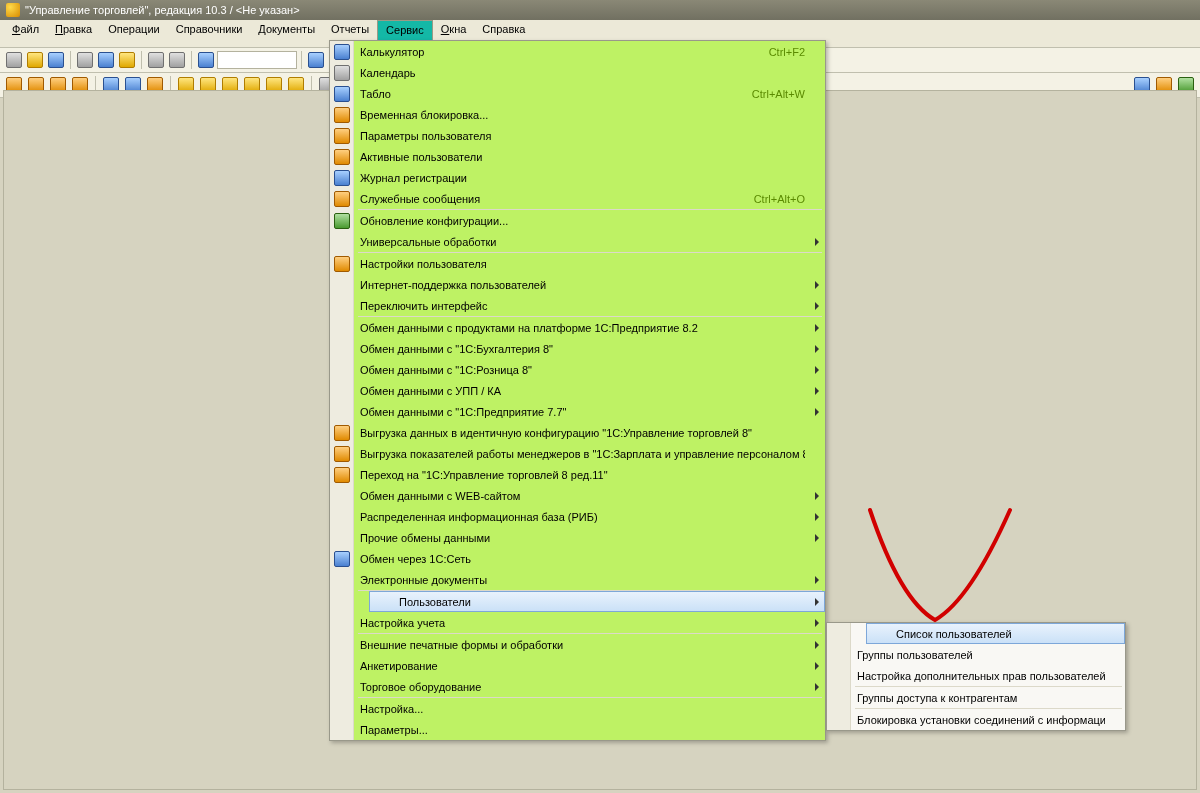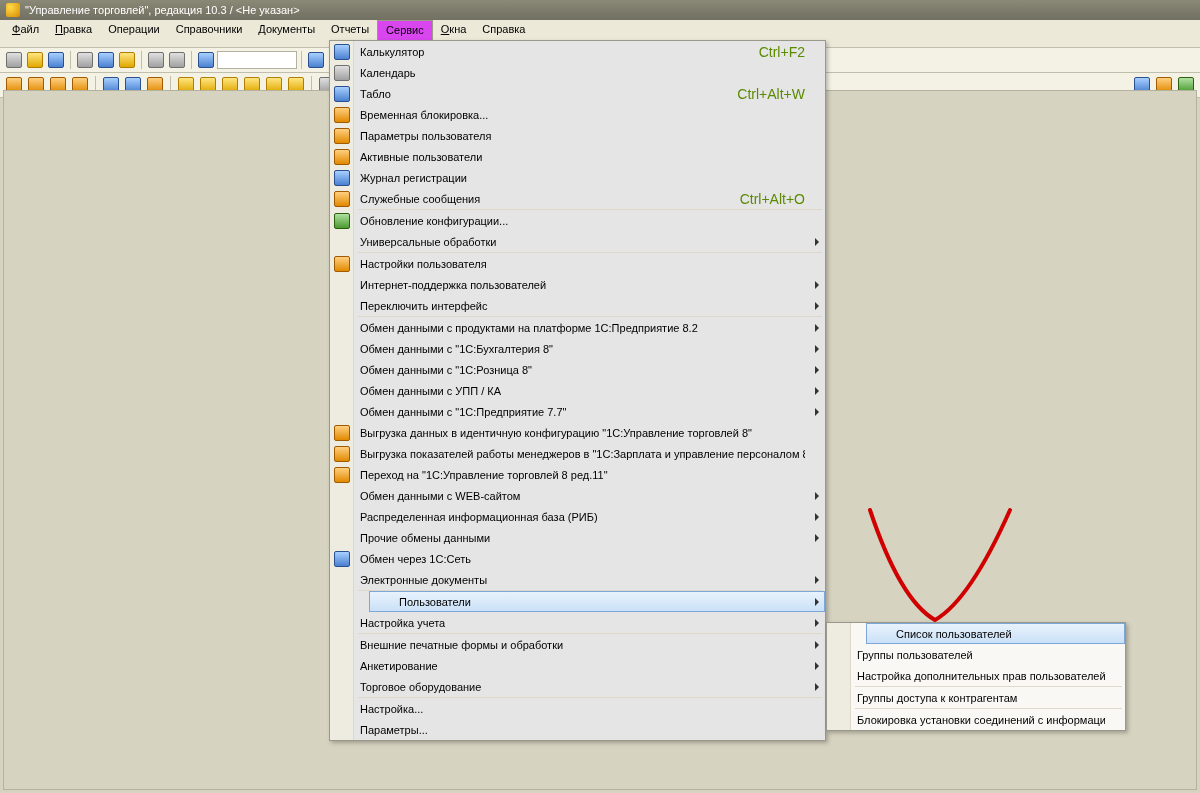--- a/index.html
+++ b/index.html
@@ -34,21 +34,21 @@
     display: flex;
     align-items: stretch;
     padding: 0 4px;
     font-size: 11px;
   }
   .menubar .mitem {
     padding: 3px 8px 2px 8px;
     cursor: default;
   }
   .menubar .mitem.active {
-    background: #d946ef;
+    background: #14b8a6;
     border: 1px solid #9b9a86;
     border-bottom: 1px solid #fff;
   }
   .underline { text-decoration: underline; }
   .toolbar {
     height: 25px;
     background: #f4f2e5;
     border-bottom: 1px solid #c0bfae;
     display: flex;
     align-items: center;
@@ -79,21 +79,21 @@
     left: 3px; right: 3px; top: 90px; bottom: 3px;
     background: #d6d3c0;
     border: 1px solid #b4b29e;
   }
   
   .dropdown {
     position: absolute;
     left: 329px;
     top: 40px;
     width: 497px;
-    background: #e5e5e5;
+    background: #bef264;
     border: 1px solid #99988a;
     box-shadow: 2px 2px 4px rgba(0,0,0,0.25);
     z-index: 10;
   }
   .dropdown .iconcol {
     position: absolute;
     left: 0; top: 0; bottom: 0;
     width: 24px;
     background: #eeece0;
     border-right: 1px solid #dcd9c9;
@@ -102,21 +102,21 @@
     position: relative;
     height: 21px;
     display: flex;
     align-items: center;
     padding-left: 30px;
     padding-right: 20px;
     font-size: 11px;
     cursor: default;
   }
   .mrow .mlabel { flex: 1; white-space: nowrap; overflow: hidden; }
-  .mrow .shortcut { color: #5a8a00; font-size: 14px; }
+  .mrow .shortcut { color: #5a8a00; font-size: 11px; }
   .mrow .arrow {
     position: absolute;
     right: 6px; top: 50%; transform: translateY(-50%);
     width: 0; height: 0;
     border-top: 4px solid transparent;
     border-bottom: 4px solid transparent;
     border-left: 4px solid #333;
   }
   .mrow.highlight {
     background: linear-gradient(to bottom, #eaf3fd, #c9e0f7);

